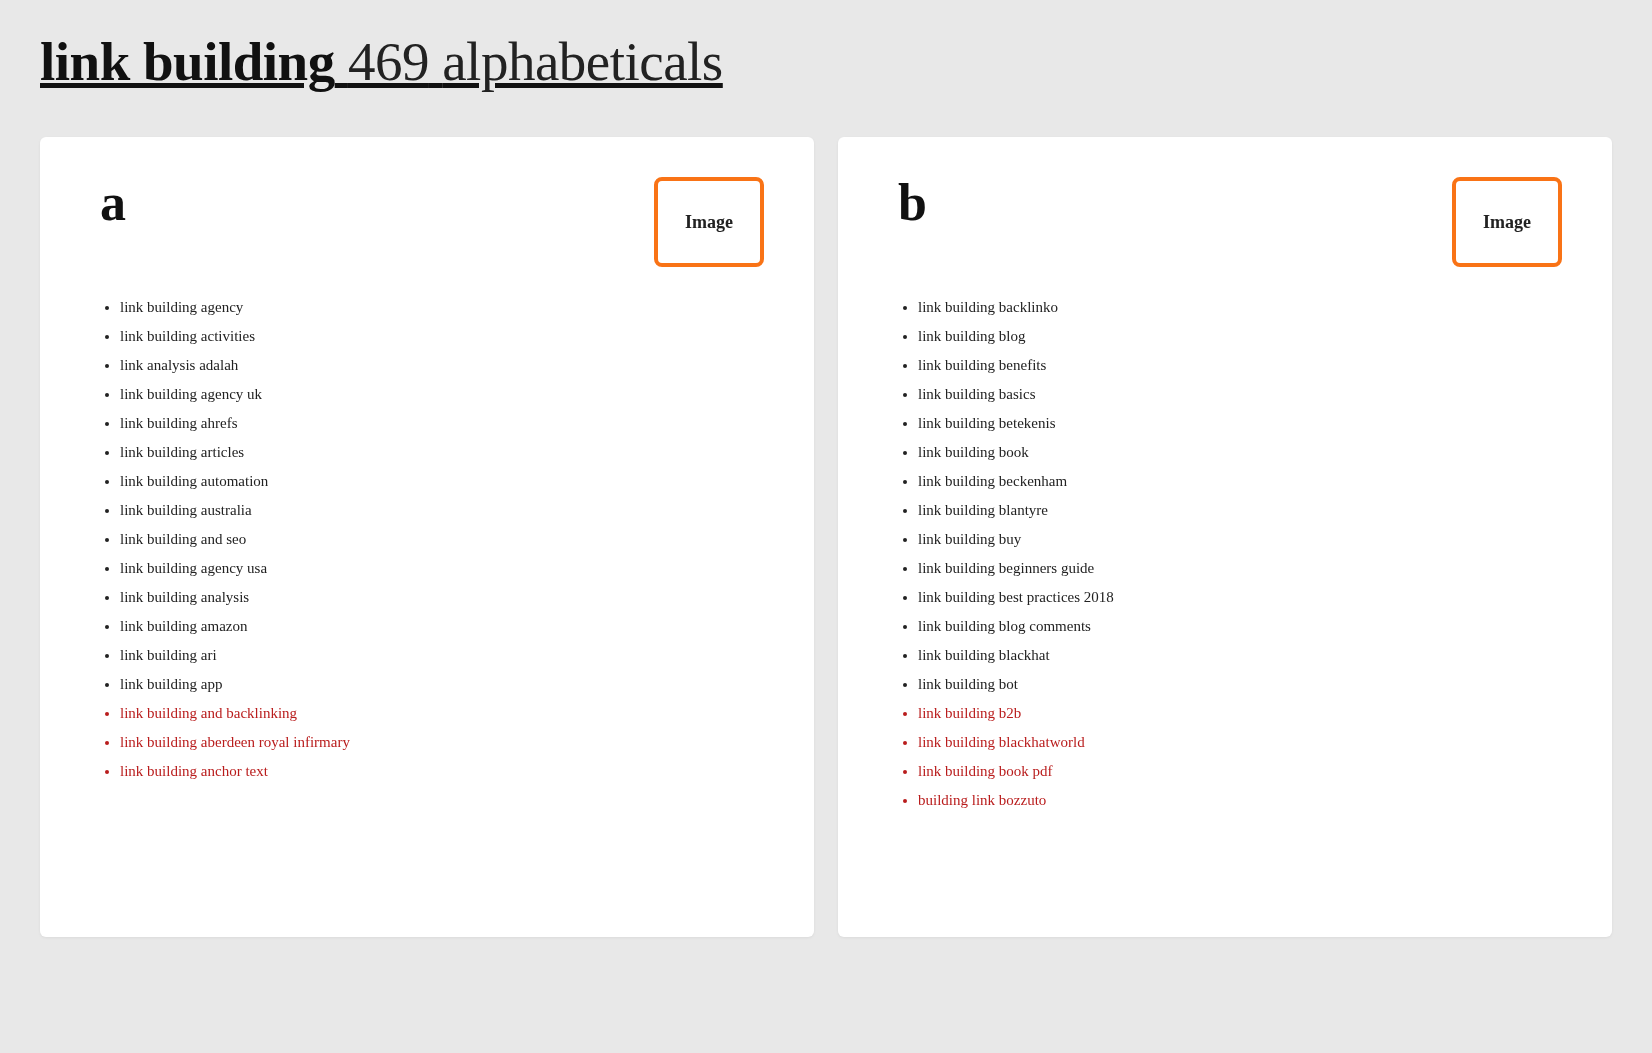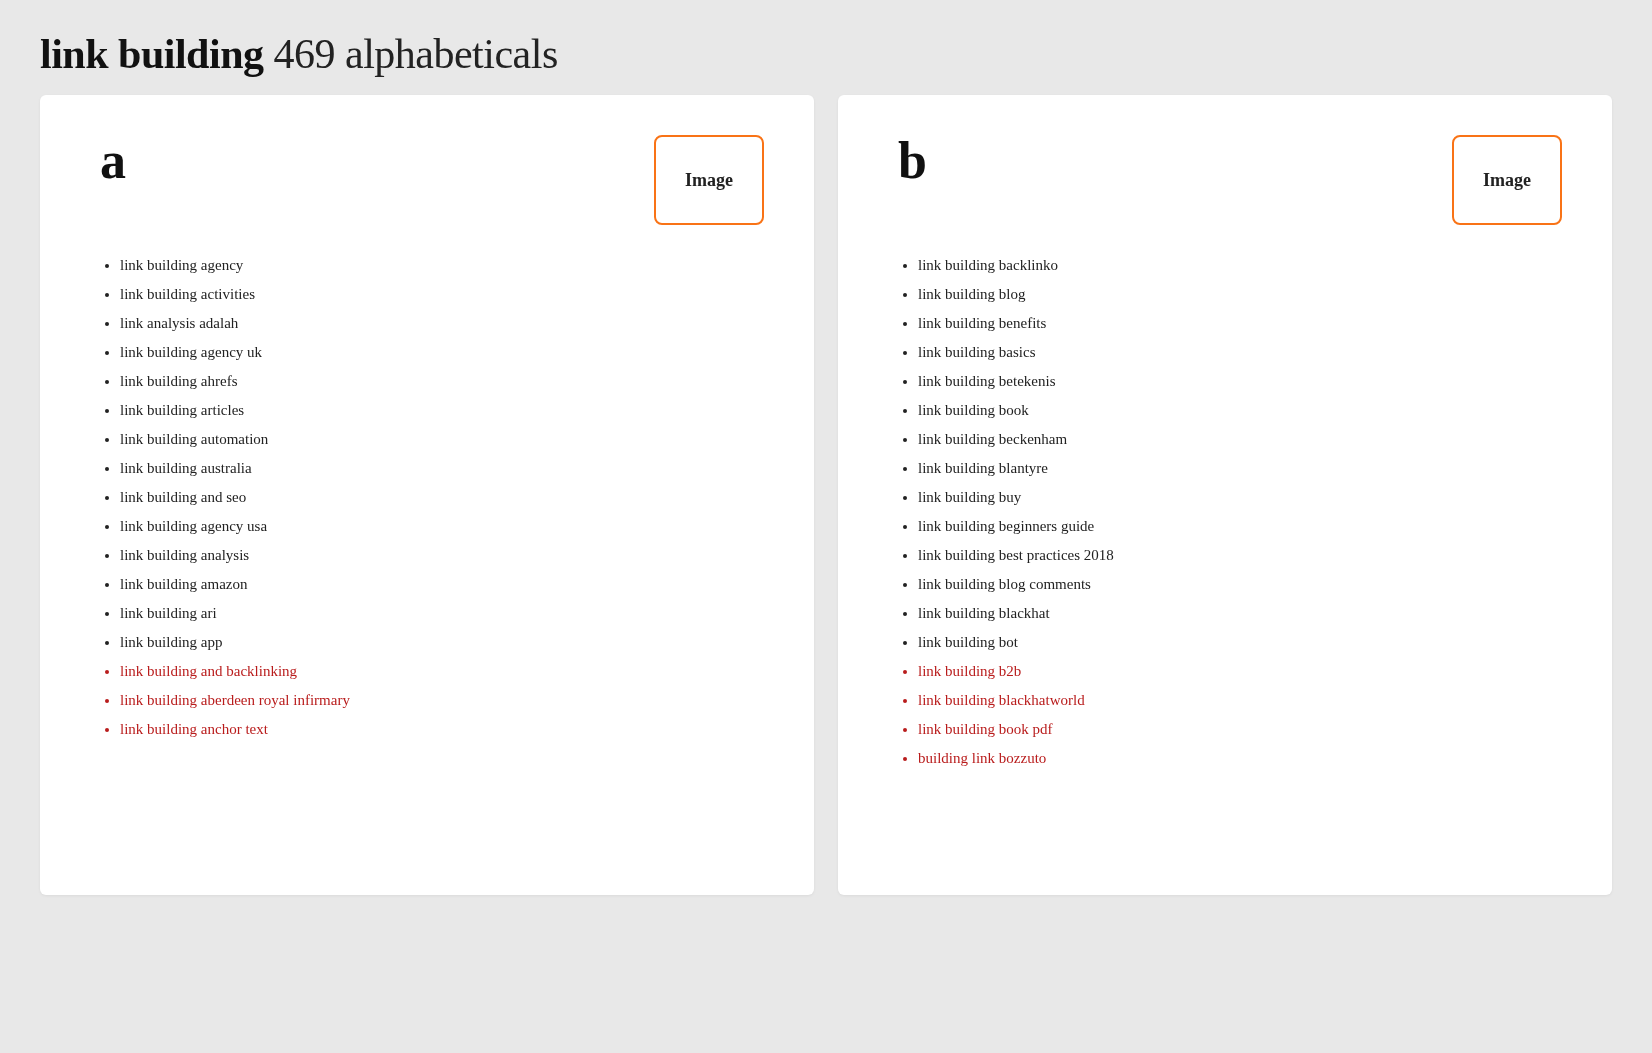--- a/index.html
+++ b/index.html
@@ -10,25 +10,26 @@
 
     body {
       background-color: #e8e8e8;
       font-family: Georgia, 'Times New Roman', serif;
       padding: 30px 40px;
       min-height: 1053px;
       width: 1652px;
     }
 
     .page-title {
-      font-size: 42px;
+      font-size: 55px;
       font-weight: normal;
-      margin-bottom: 17px;
+      margin-bottom: 44px;
       color: #111;
       letter-spacing: -0.5px;
+      text-decoration: underline;
     }
 
     .page-title .keyword {
       font-weight: 900;
     }
 
     .page-title .count-label {
       font-weight: normal;
       color: #222;
     }
@@ -58,21 +59,21 @@
     .section-letter {
       font-size: 52px;
       font-weight: 900;
       color: #111;
       line-height: 1;
     }
 
     .image-placeholder {
       width: 110px;
       height: 90px;
-      border: 2px solid #f97316;
+      border: 4px solid #f97316;
       border-radius: 8px;
       display: flex;
       align-items: center;
       justify-content: center;
       font-size: 18px;
       font-weight: 700;
       color: #222;
       background: #fff;
     }
 

